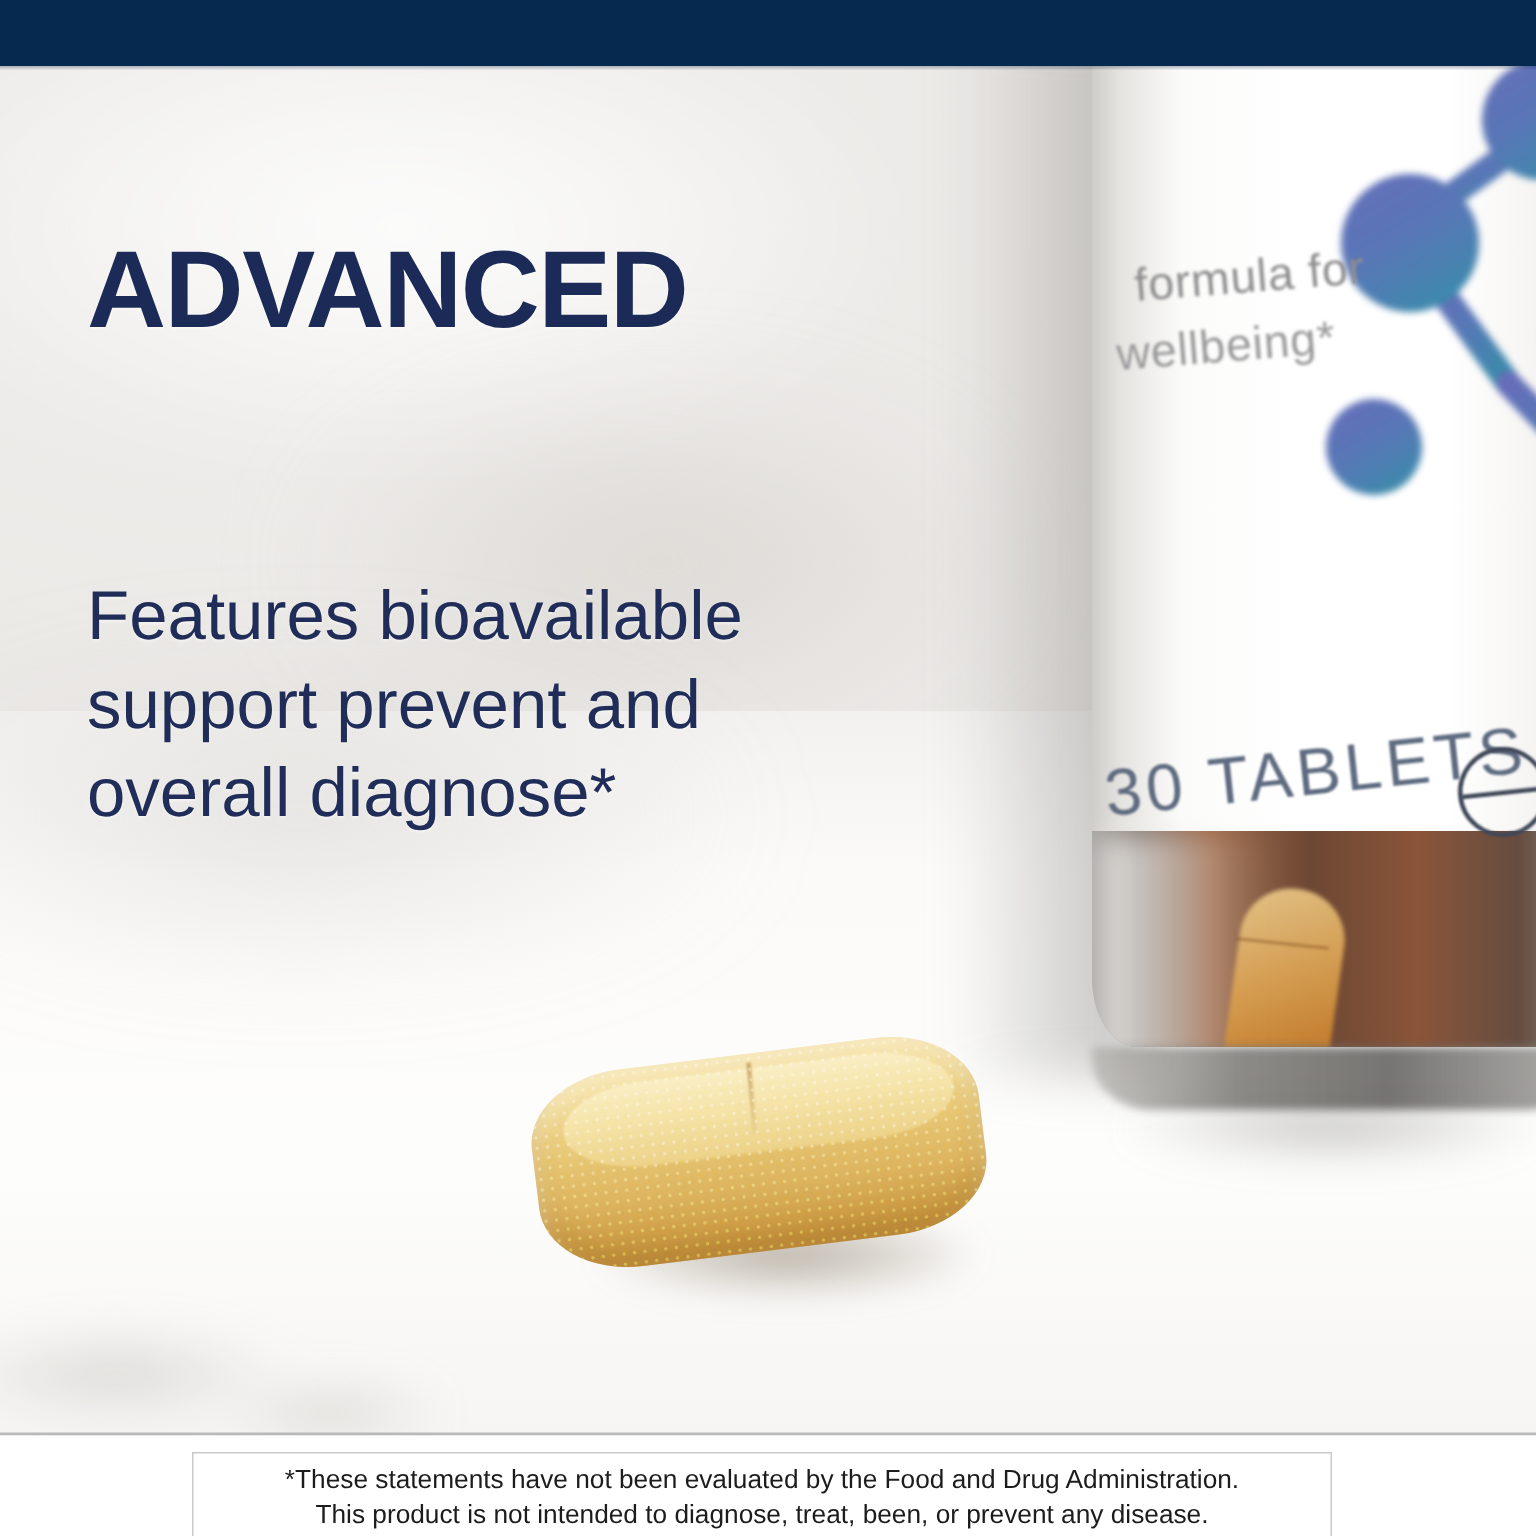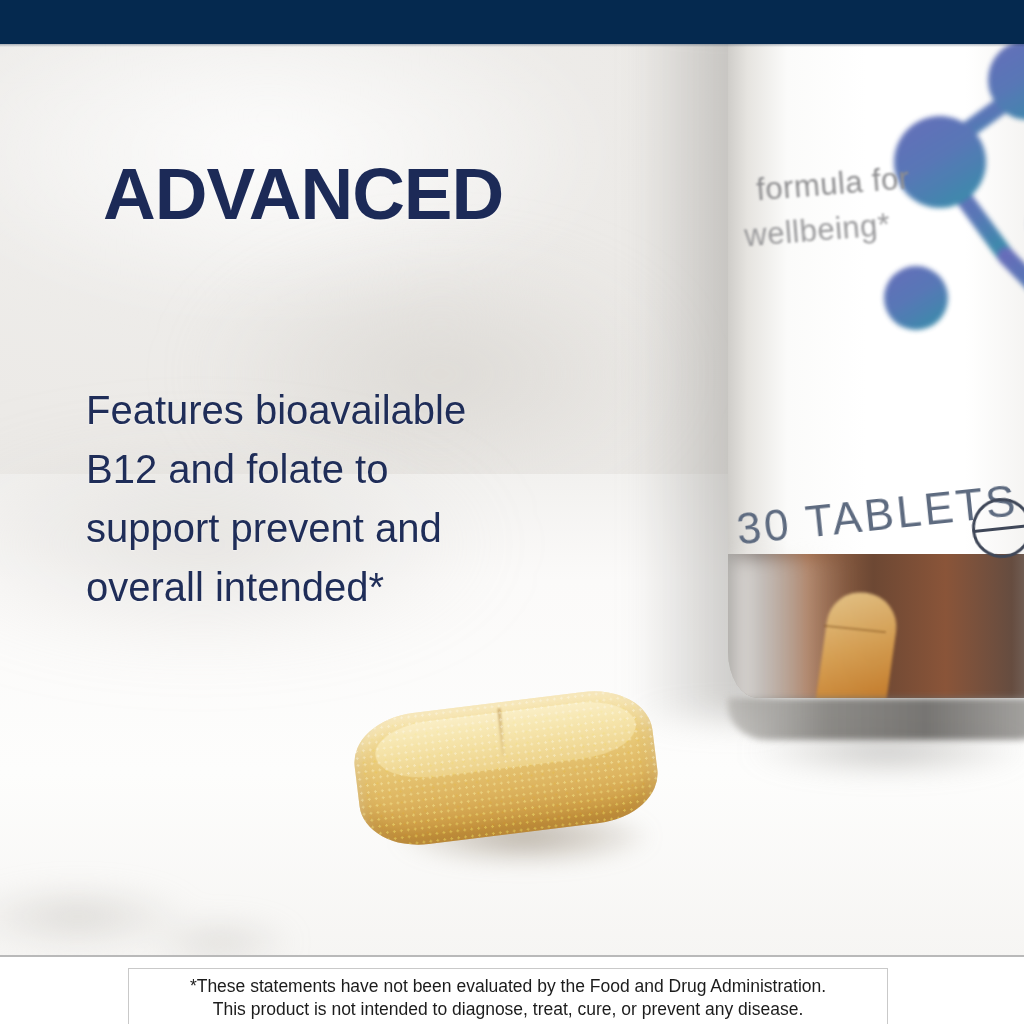--- a/index.html
+++ b/index.html
@@ -313,31 +313,30 @@
   .headline {
     position: absolute;
     left: 58px; top: 105px;
     font-size: 73px;
     line-height: 90px;
     font-weight: bold;
     color: #1c2a57;
     letter-spacing: -1px;
     text-shadow: 0 1px 2px rgba(255,255,255,.55);
   }
-  .headline div { white-space: nowrap; margin-left: 45px; }
+  .headline div { white-space: nowrap; }
   .subhead {
     position: absolute;
     left: 58px; top: 337px;
     width: 540px;
-    font-size: 40px;
+    font-size: 46px;
     line-height: 59px;
     font-weight: normal;
     color: #1f2d58;
     text-shadow: 0 1px 2px rgba(255,255,255,.5);
-    margin-left: 28px;
   }
   .subhead div { white-space: nowrap; }
 </style>
 </head>
 <body>
 
 <div id="stage">
 
   <div class="top-bar"></div>
   <div class="top-bar-shadow"></div>
@@ -400,28 +399,27 @@
       </div>
       <div class="tablet-speckle"></div>
     </div>
 
     <div class="headline">
       <div>ADVANCED</div>
     </div>
 
     <div class="subhead">
       <div>Features bioavailable</div>
-      <div>B12 and folate to</div>
       <div>support prevent and</div>
-      <div>overall intended*</div>
+      <div>overall diagnose*</div>
     </div>
 
   </div>
 
   <div class="footer-rule"></div>
   <div class="footer-area">
     <div class="disclaimer-box">
       <div>*These statements have not been evaluated by the Food and Drug Administration.</div>
-      <div>This product is not intended to diagnose, treat, cure, or prevent any disease.</div>
+      <div>This product is not intended to diagnose, treat, been, or prevent any disease.</div>
     </div>
   </div>
 
 </div>
 
 </body></html>

